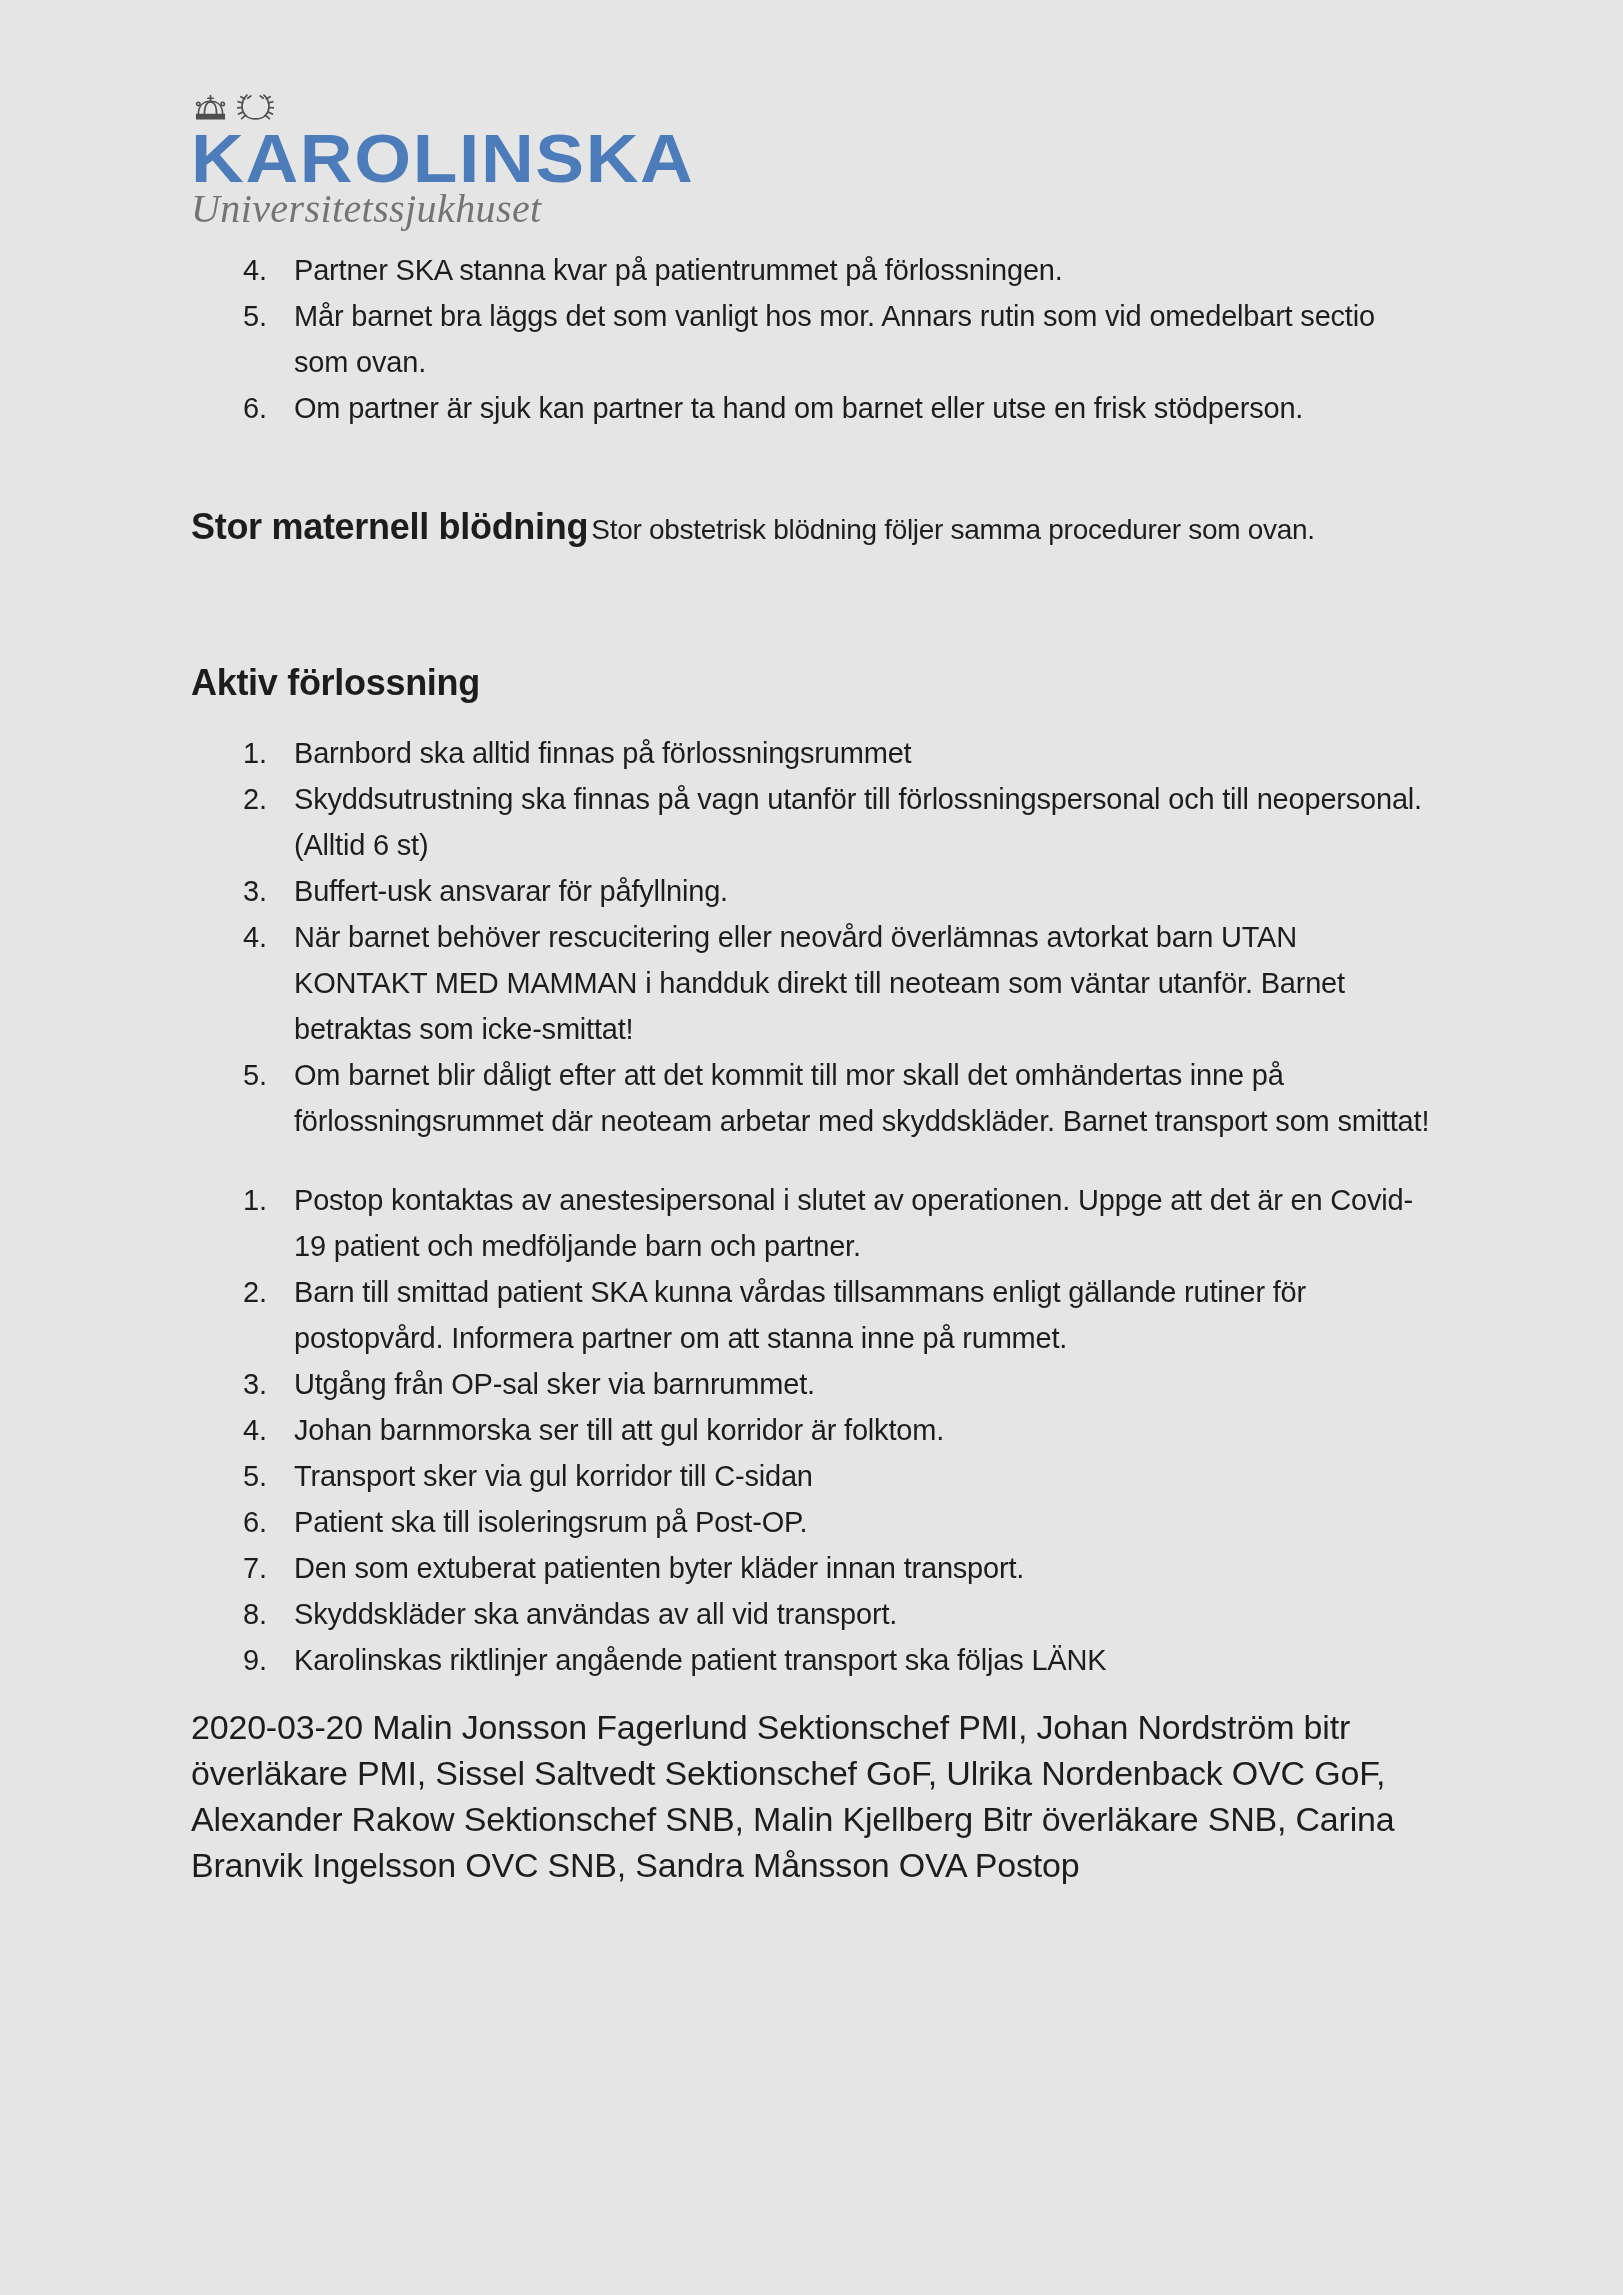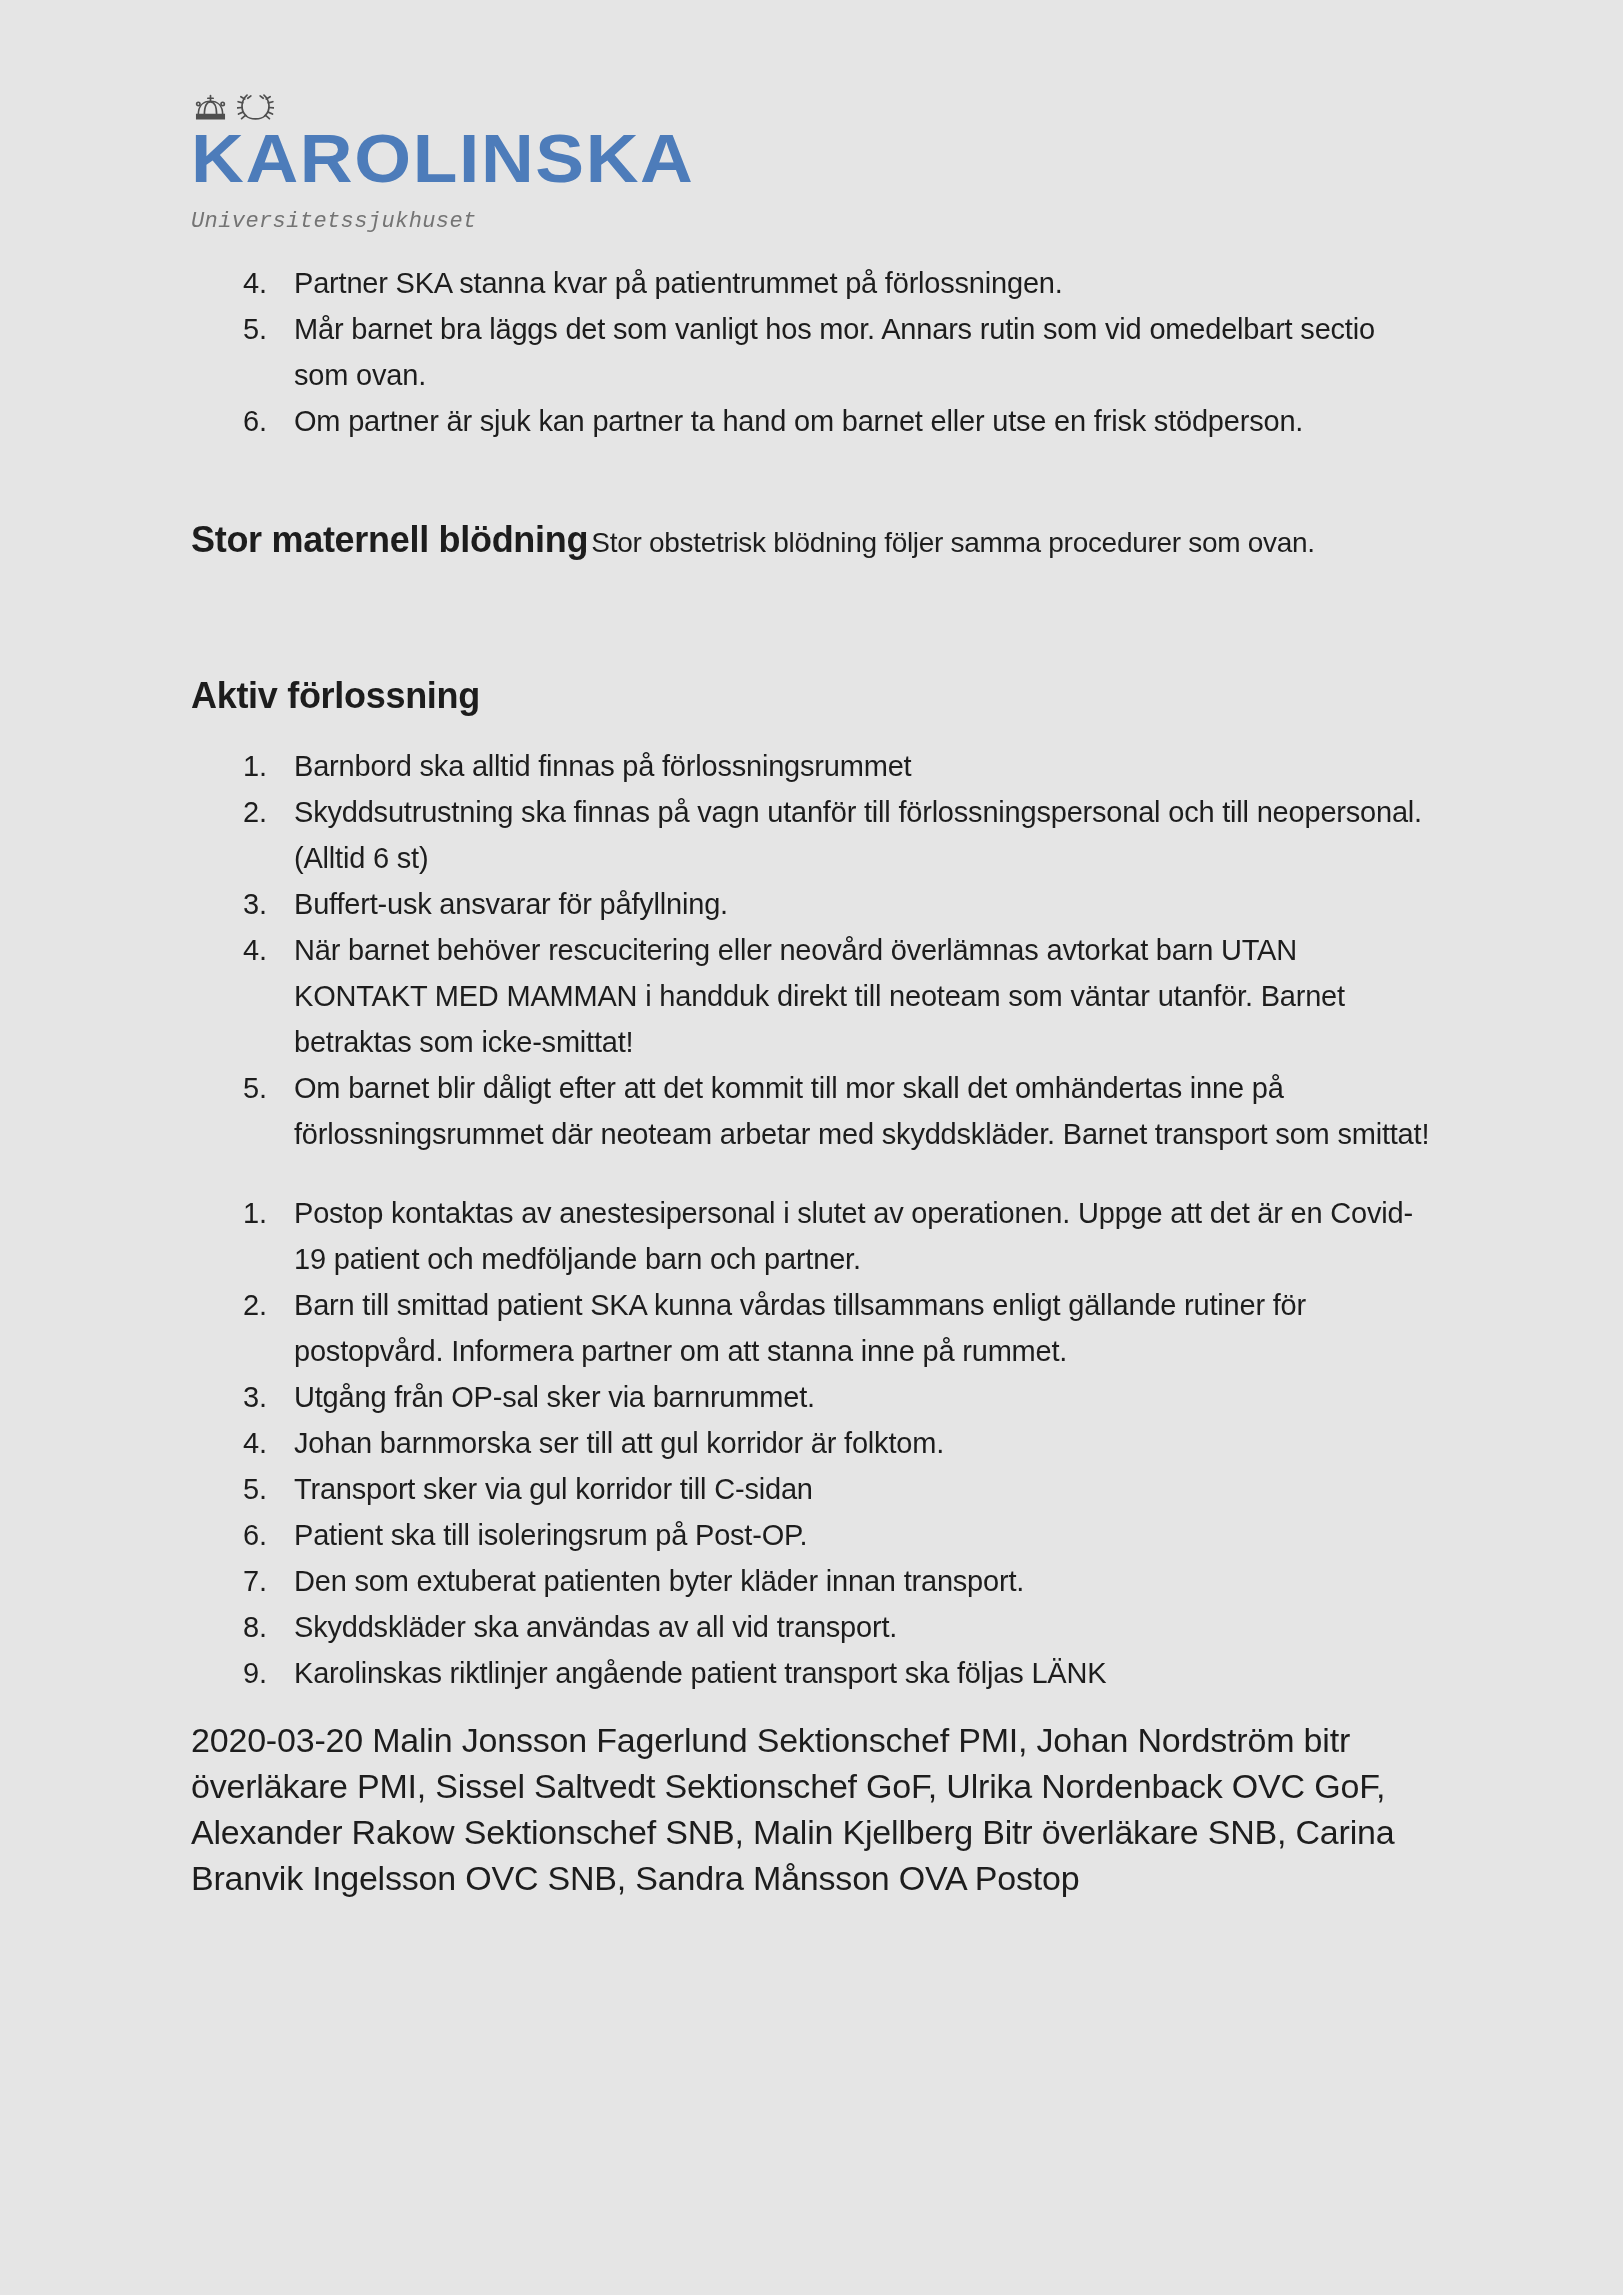--- a/index.html
+++ b/index.html
@@ -24,26 +24,26 @@
     font-weight:bold;
     font-size:69px;
     line-height:49px;
     padding-top:10.7px;
     letter-spacing:1.5px;
     transform:scaleX(1.06);
     transform-origin:left center;
     white-space:nowrap;
   }
   .logo-subtitle {
-    font-family:Liberation Mono, monospace;
+    font-family:Liberation Serif, serif;
     font-style:italic;
     color:#747474;
-    font-size:22px;
+    font-size:40px;
     line-height:35px;
-    margin-top:21px;
+    margin-top:8px;
     letter-spacing:0.4px;
   }
 
   
   .nlist { margin:0; }
   .nlist .row { display:flex; font-size:29px; line-height:46px; }
   .nlist .num { flex:0 0 51px; margin-left:52px; }
   .nlist .txt { flex:1; max-width:1137px; }
 
   #intro-list   { margin-top:21.4px; }

